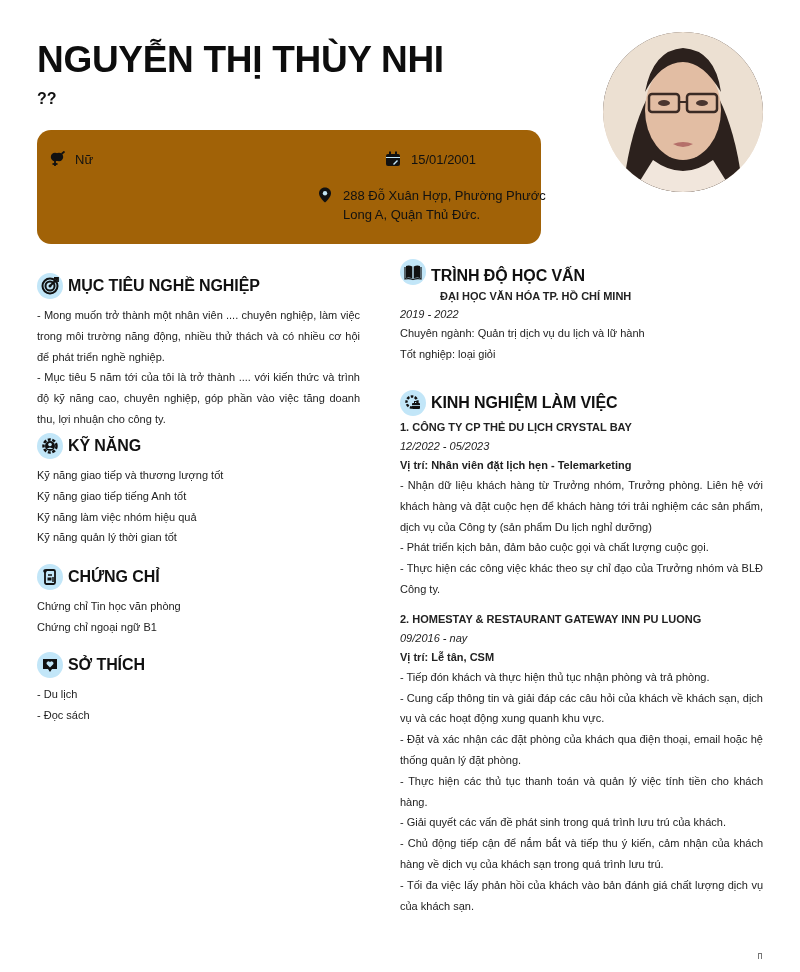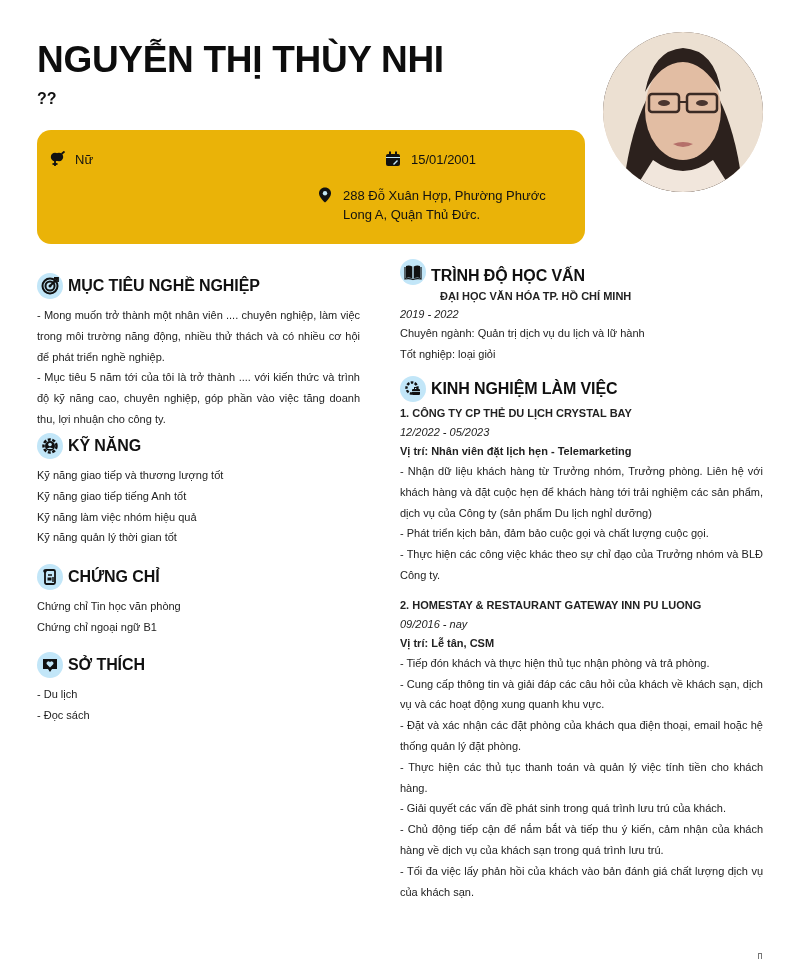--- a/index.html
+++ b/index.html
@@ -6,21 +6,21 @@
     html, body { width: 800px; height: 972px; background: #ffffff; overflow: hidden; }
     body { font-family: "Liberation Sans", "DejaVu Sans", sans-serif; color: #1a1a1a; position: relative; }
 
     .name { position: absolute; left: 37px; top: 38px; font-size: 37px; font-weight: 700; letter-spacing: -0.3px; color: #0d0d0d; line-height: 44px; }
     .subtitle { position: absolute; left: 37px; top: 90px; font-size: 16px; font-weight: 700; color: #111; }
 
     .avatar { position: absolute; left: 603px; top: 32px; width: 160px; height: 160px; border-radius: 50%; overflow: hidden;
       background: radial-gradient(ellipse at 50% 45%, #e8c3a8 0%, #dcb59a 30%, #c79a82 45%, #3a2a24 60%, #2b1f1b 70%, #efe2d4 72%, #f3e6d8 100%); }
     .avatar svg { width: 100%; height: 100%; display: block; }
 
-    .info-box { position: absolute; left: 37px; top: 130px; width: 548px; height: 114px; background: #eab308; border-radius: 14px; }
+    .info-box { position: absolute; left: 37px; top: 130px; width: 504px; height: 114px; background: #a16207; border-radius: 14px; }
     .info-item { position: absolute; display: flex; align-items: flex-start; font-size: 13px; color: #111; line-height: 19px; }
     .info-item .ic { width: 16px; height: 16px; margin-right: 10px; margin-top: 1px; flex-shrink: 0; }
     .info-gender { left: 12px; top: 20px; }
     .info-dob { left: 348px; top: 20px; }
     .info-addr { left: 280px; top: 56px; width: 250px; }
     .info-addr .ic { margin-right: 10px; }
 
     .section { position: absolute; }
     .sec-head { display: flex; align-items: center; height: 26px; margin-bottom: 6px; }
     .sec-icon { width: 26px; height: 26px; border-radius: 50%; background: #c2e6f8; display: flex; align-items: center; justify-content: center; margin-right: 5px; flex-shrink: 0; }
@@ -167,21 +167,21 @@
           </svg>
       </span>
       <h2 class="sec-title">TRÌNH ĐỘ HỌC VẤN</h2>
     </div>
     <div class="line bold" style="line-height:18px;padding-left:40px;">ĐẠI HỌC VĂN HÓA TP. HỒ CHÍ MINH</div>
     <div class="line ital" style="line-height:18px;">2019 - 2022</div>
     <div class="line">Chuyên ngành: Quản trị dịch vụ du lịch và lữ hành</div>
     <div class="line">Tốt nghiệp: loại giỏi</div>
   </section>
 
-  <section class="section right-col" style="top:376px;">
+  <section class="section right-col" style="top:390px;">
     <div class="sec-head" style="margin-bottom:2px;">
       <span class="sec-icon">
         <svg viewBox="0 0 18 18">
             <circle cx="8" cy="8" r="5.5" fill="none" stroke="#111" stroke-width="2.4" stroke-dasharray="2.6 1.4"></circle>
             <rect x="8" y="9" width="8" height="6" rx="1" fill="#111"></rect>
             <rect x="10.5" y="7.5" width="3" height="2" fill="none" stroke="#111" stroke-width="1"></rect>
             <line x1="8" y1="11.5" x2="16" y2="11.5" stroke="#c2e6f8" stroke-width="0.8"></line>
           </svg>
       </span>
       <h2 class="sec-title">KINH NGHIỆM LÀM VIỆC</h2>

